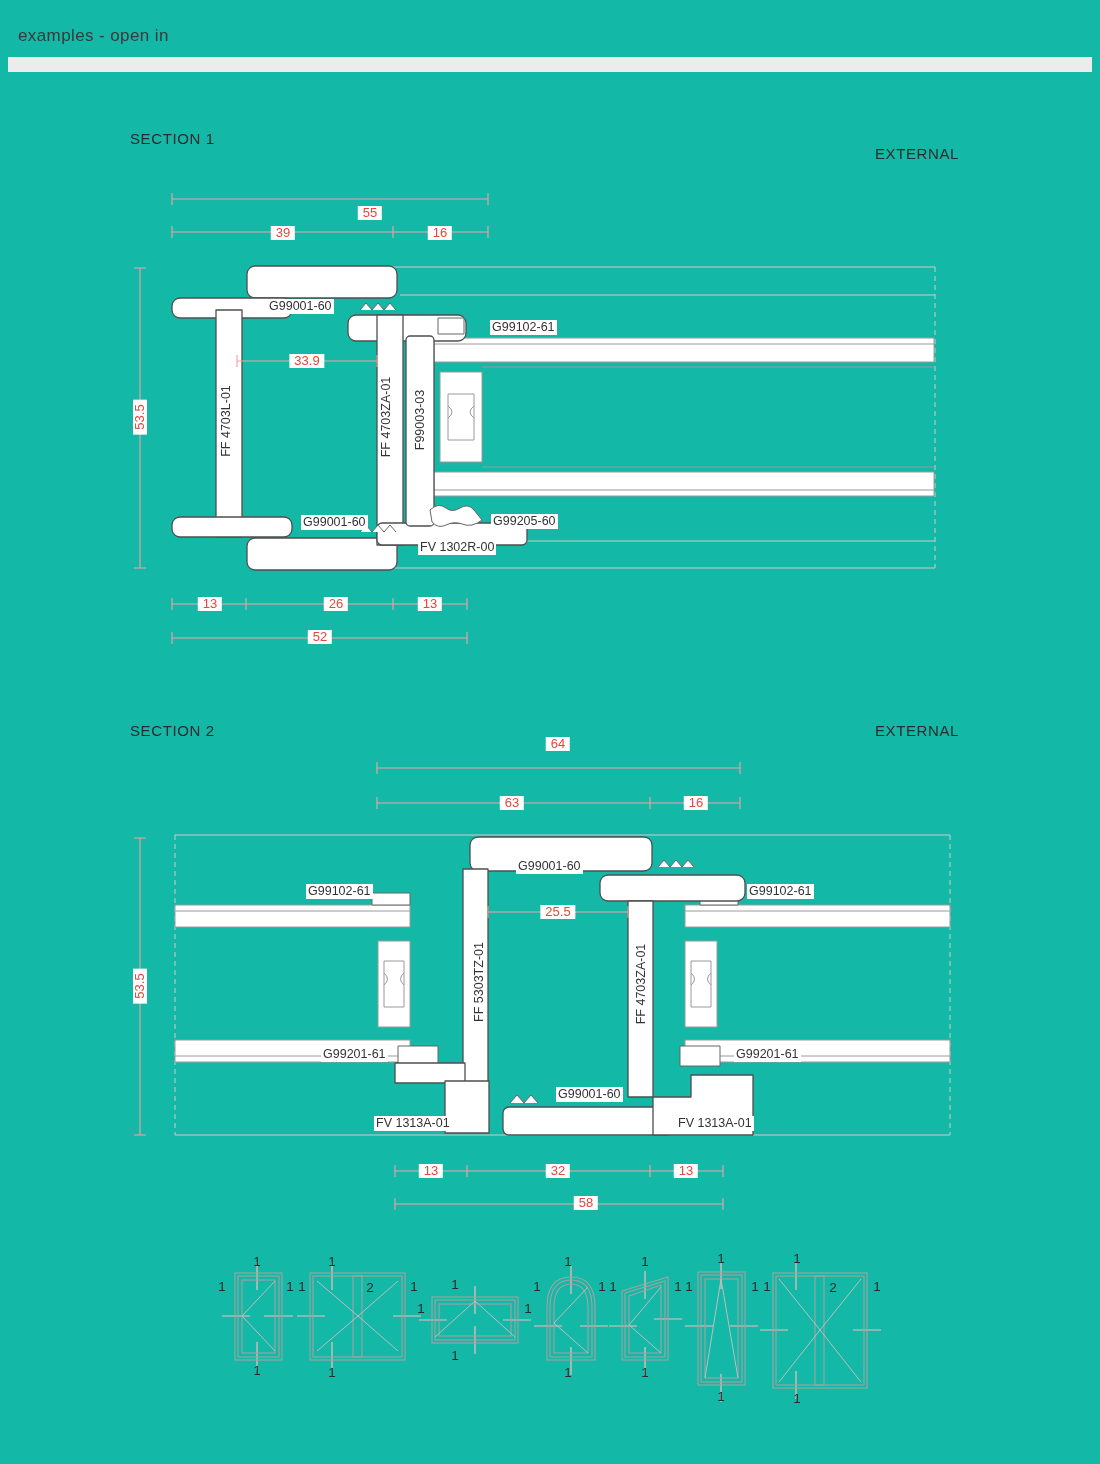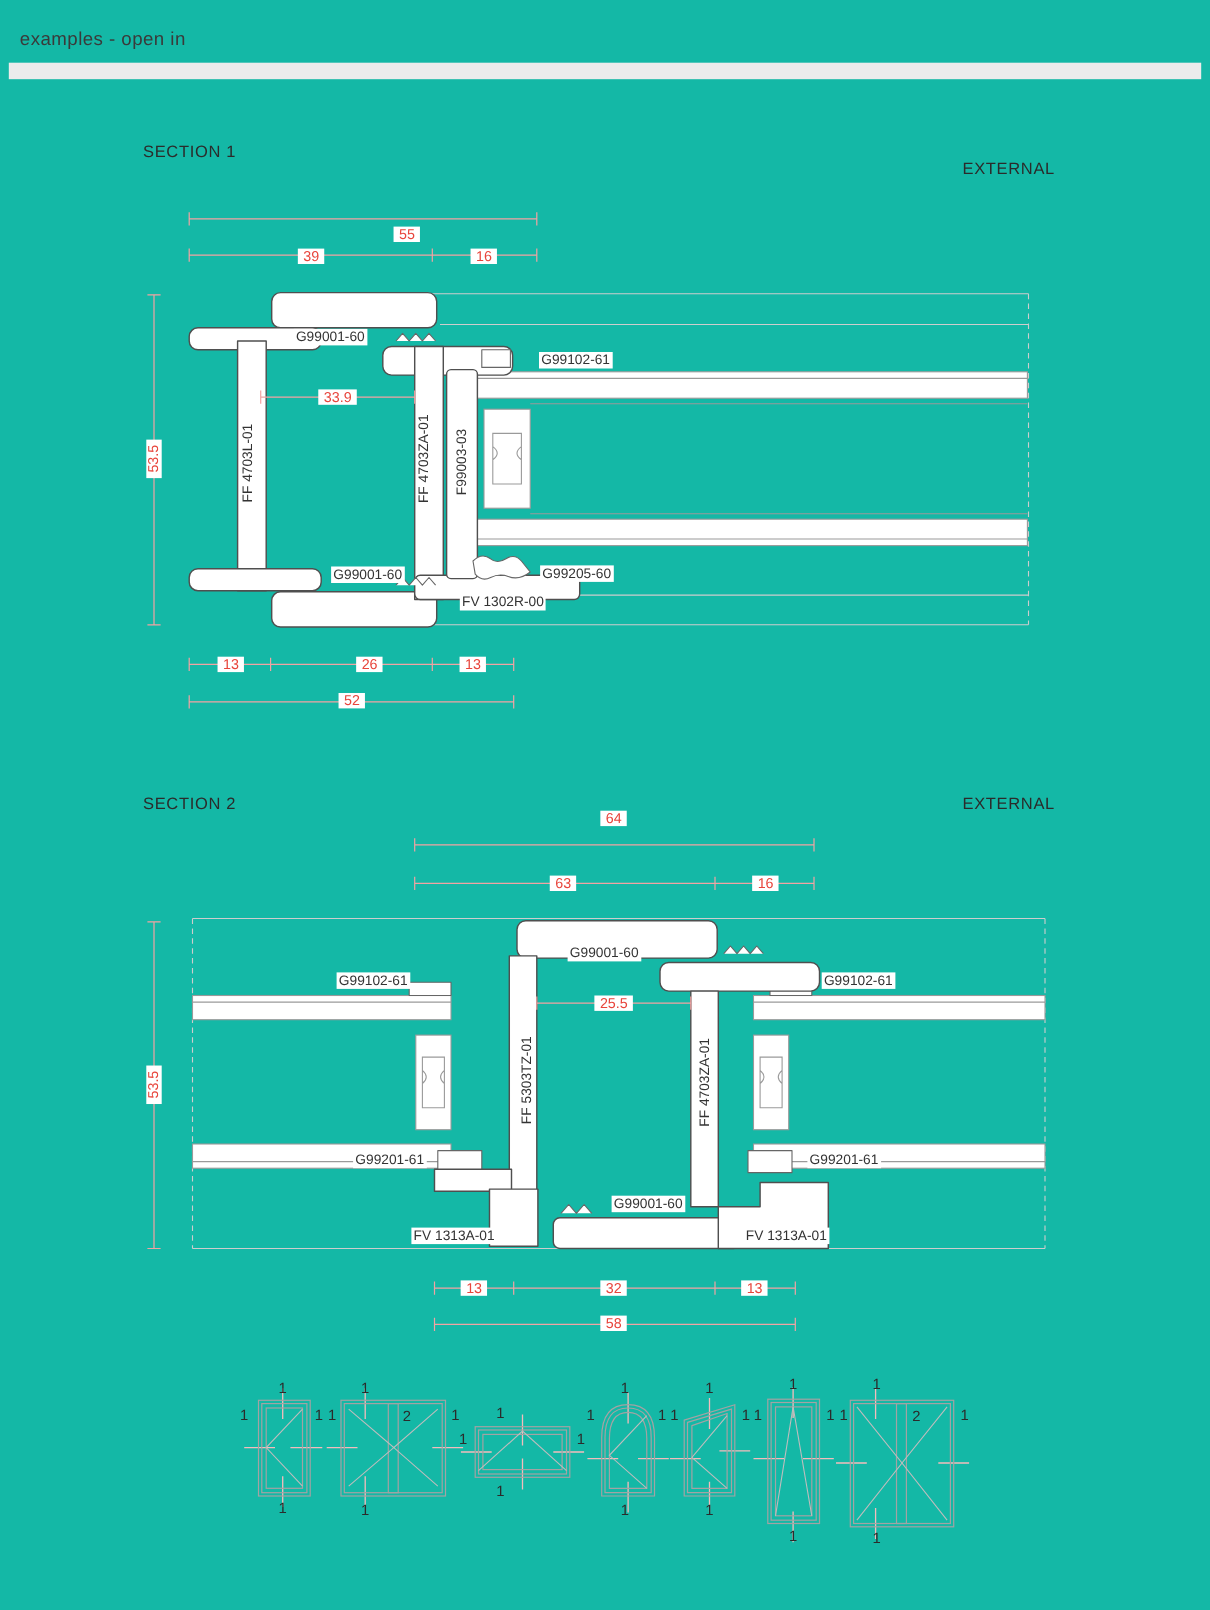--- a/index.html
+++ b/index.html
@@ -162,21 +162,21 @@
   </svg>
 
   <span class="dim" style="left:558px;top:744px;">64</span>
   <span class="dim" style="left:512px;top:803px;">63</span>
   <span class="dim" style="left:696px;top:803px;">16</span>
   <span class="dim v" style="left:140px;top:986px;">53.5</span>
   <span class="dim" style="left:558px;top:912px;text-align:right;">25.5</span>
   <span class="dim" style="left:431px;top:1171px;">13</span>
   <span class="dim" style="left:558px;top:1171px;">32</span>
   <span class="dim" style="left:686px;top:1171px;">13</span>
-  <span class="dim" style="left:558px;top:1203px;">58</span>
+  <span class="dim" style="left:586px;top:1203px;">58</span>
 
   <span class="plabel" style="left:516px;top:859px;">G99001-60</span>
   <span class="plabel" style="left:306px;top:884px;">G99102-61</span>
   <span class="plabel" style="left:747px;top:884px;">G99102-61</span>
   <span class="vlabel" style="left:479px;top:982px;">FF 5303TZ-01</span>
   <span class="vlabel" style="left:641px;top:984px;">FF 4703ZA-01</span>
   <span class="plabel" style="left:321px;top:1047px;">G99201-61</span>
   <span class="plabel" style="left:734px;top:1047px;">G99201-61</span>
   <span class="plabel" style="left:556px;top:1087px;">G99001-60</span>
   <span class="plabel" style="left:374px;top:1116px;">FV 1313A-01</span>

